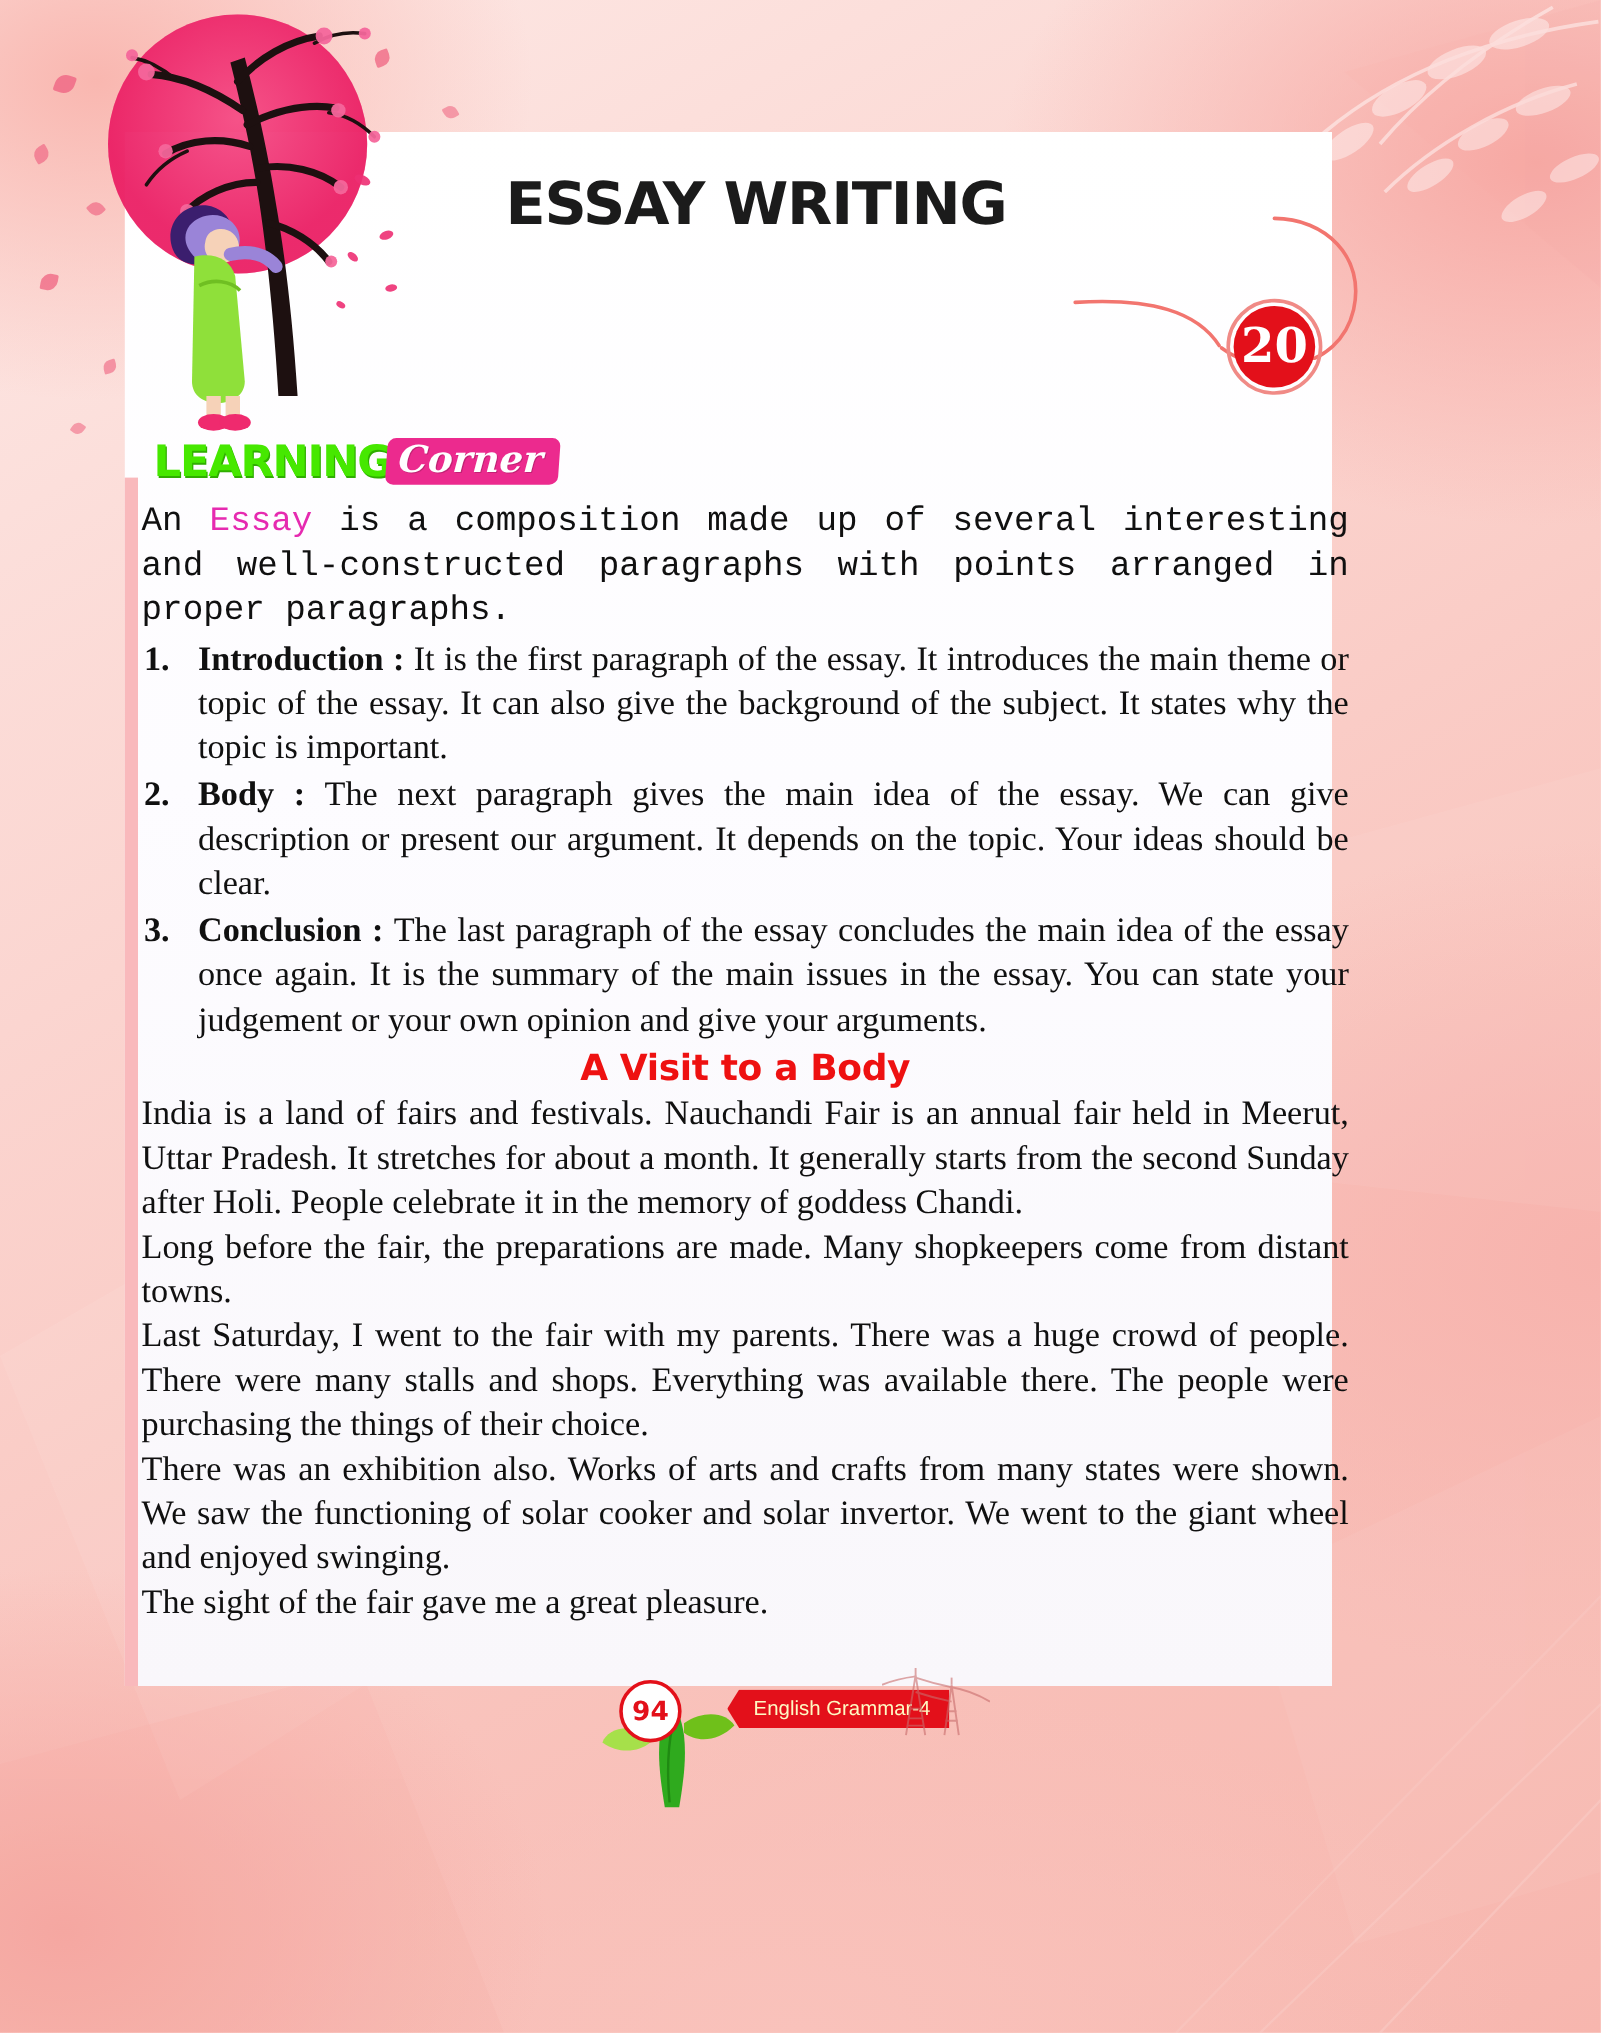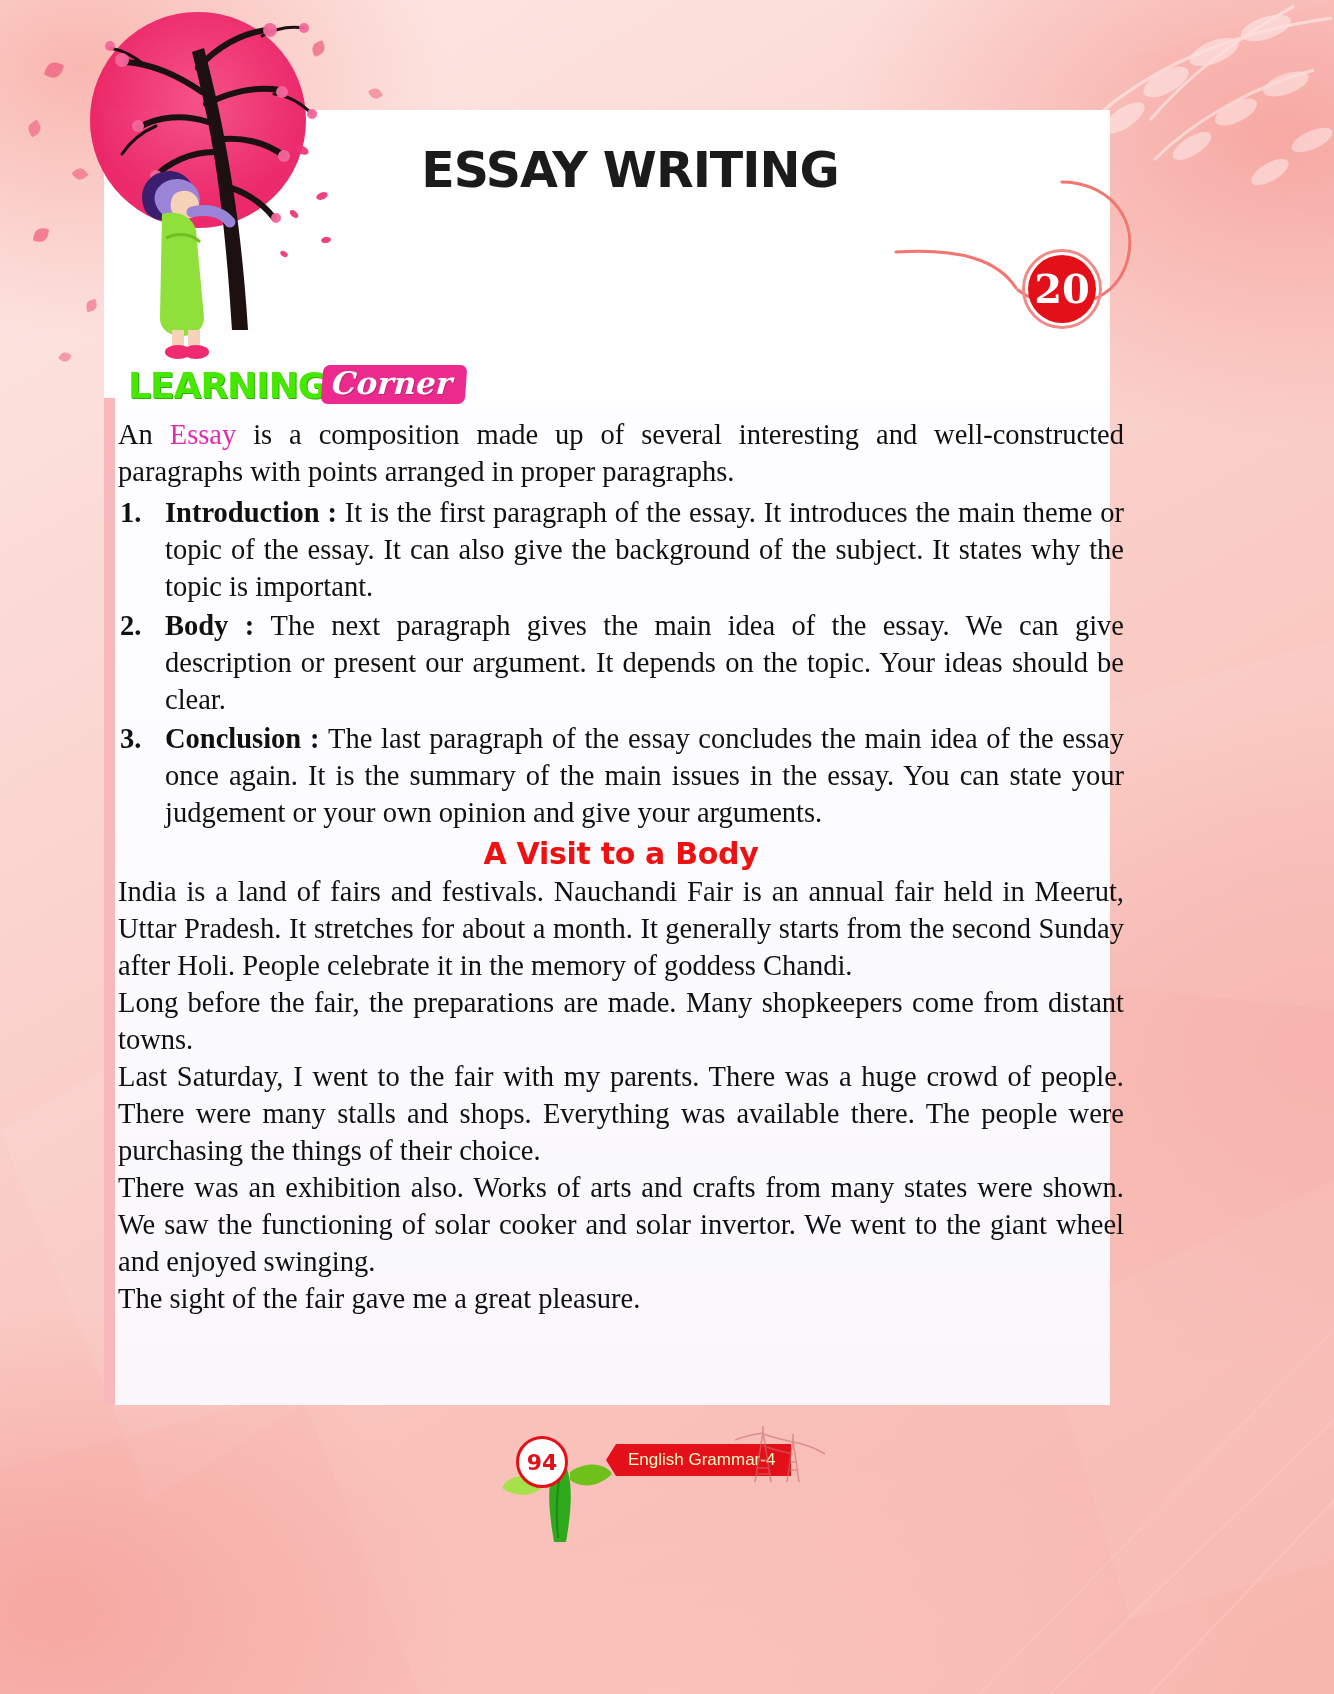--- a/index.html
+++ b/index.html
@@ -98,21 +98,21 @@
 
   
   #body{
     position:absolute;left:118px;top:416px;width:1006px;
     font-family:"Liberation Serif", serif;
     font-size:28.5px;
     line-height:1.30;
     color:#101010;
   }
   #body p{margin:0 0 0 0;}
-  .para{margin-bottom:2px;}
+  .para{margin-bottom:2px;font-family:Liberation Mono, monospace;}
   .just{text-align:justify;}
   .kw-essay{color:#e62ab0;}
 
   ol.parts{
     list-style:none;margin:4px 0 0 0;padding:0;
   }
   ol.parts li{
     position:relative;
     padding-left:47px;
     margin-bottom:2px;
@@ -134,21 +134,21 @@
     text-align:center;
     font-family:"DejaVu Sans", sans-serif;
     font-weight:bold;font-size:30px;color:#ee1111;
     margin:6px 0 6px 0;
     letter-spacing:-.3px;
   }
   .essaypara{margin-bottom:1px;text-align:justify;}
   .essaypara.last{text-align:left;}
 
   
-  #footer{position:absolute;left:0;top:1424px;width:1334px;height:120px;}
+  #footer{position:absolute;left:0;top:1388px;width:1334px;height:120px;}
   #leaf{position:absolute;left:500px;top:18px;width:120px;height:105px;}
   #pagecirc{
     position:absolute;left:516px;top:12px;width:46px;height:46px;border-radius:50%;
     background:#ffffff;border:3px solid #e3101a;
     display:flex;align-items:center;justify-content:center;
     font-family:"DejaVu Sans",sans-serif;font-weight:bold;font-size:22px;color:#e3101a;
   }
   #bookbadge{
     position:absolute;left:606px;top:20px;height:32px;
     background:#e3101a;color:#fef9c3;

